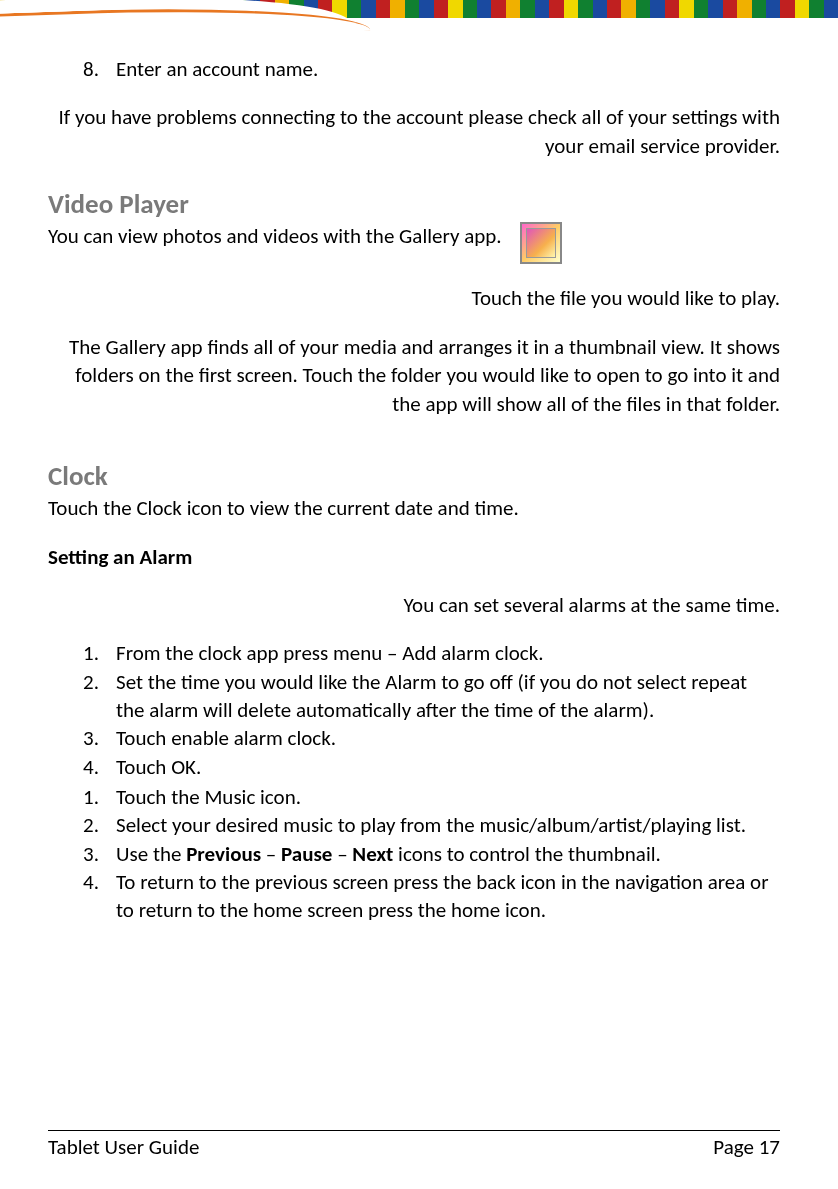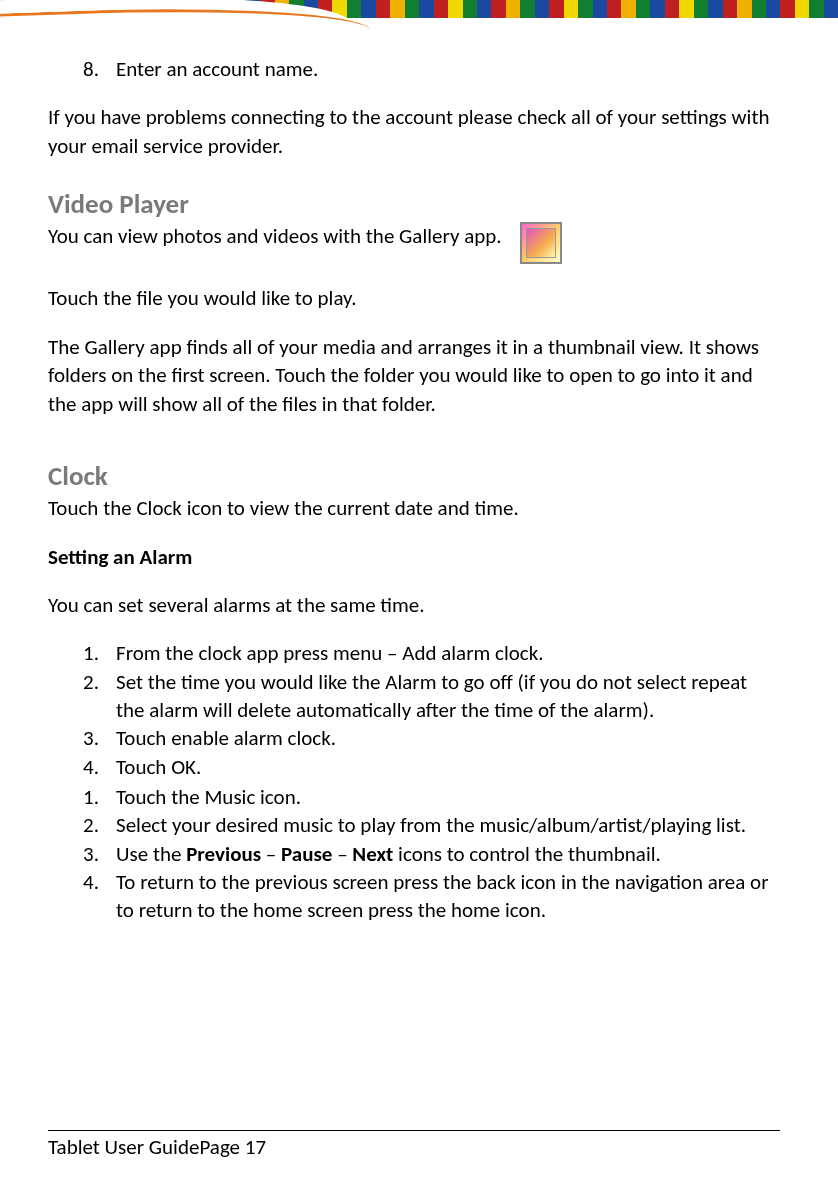--- a/index.html
+++ b/index.html
@@ -40,21 +40,21 @@
     margin-bottom: 0;
   }
   .list-num {
     width: 68px;
     padding-left: 35px;
     flex-shrink: 0;
   }
   .list-text {
     flex: 1;
   }
-  .parag { margin-top: 20px; }
+  .parag { margin-top: 20px; text-align: right; }
   .sect-head {
     font-size: 27px;
     font-weight: bold;
     color: #7a7a7a;
     margin-top: 26px;
   }
   .sub-head {
     font-weight: bold;
     margin-top: 20px;
   }
@@ -72,20 +72,21 @@
     background: linear-gradient(135deg, #e055bb 0%, #f7b04c 60%, #fff7b0 100%);
   }
   .bold { font-weight: bold; }
   .footer {
     position: absolute;
     bottom: 29px;
     left: 48px; right: 58px;
     border-top: 1px solid #000;
     padding-top: 3px;
     display: flex;
+    justify-content: space-between;
     font-size: 21px;
     margin-top: 20px;
   }
   .list-block { margin-top: 20px; }
   .list-block-tight { margin-top: 2px; }
 </style>
 </head>
 <body>
 
 <div class="top-stripe" id="stripe">

